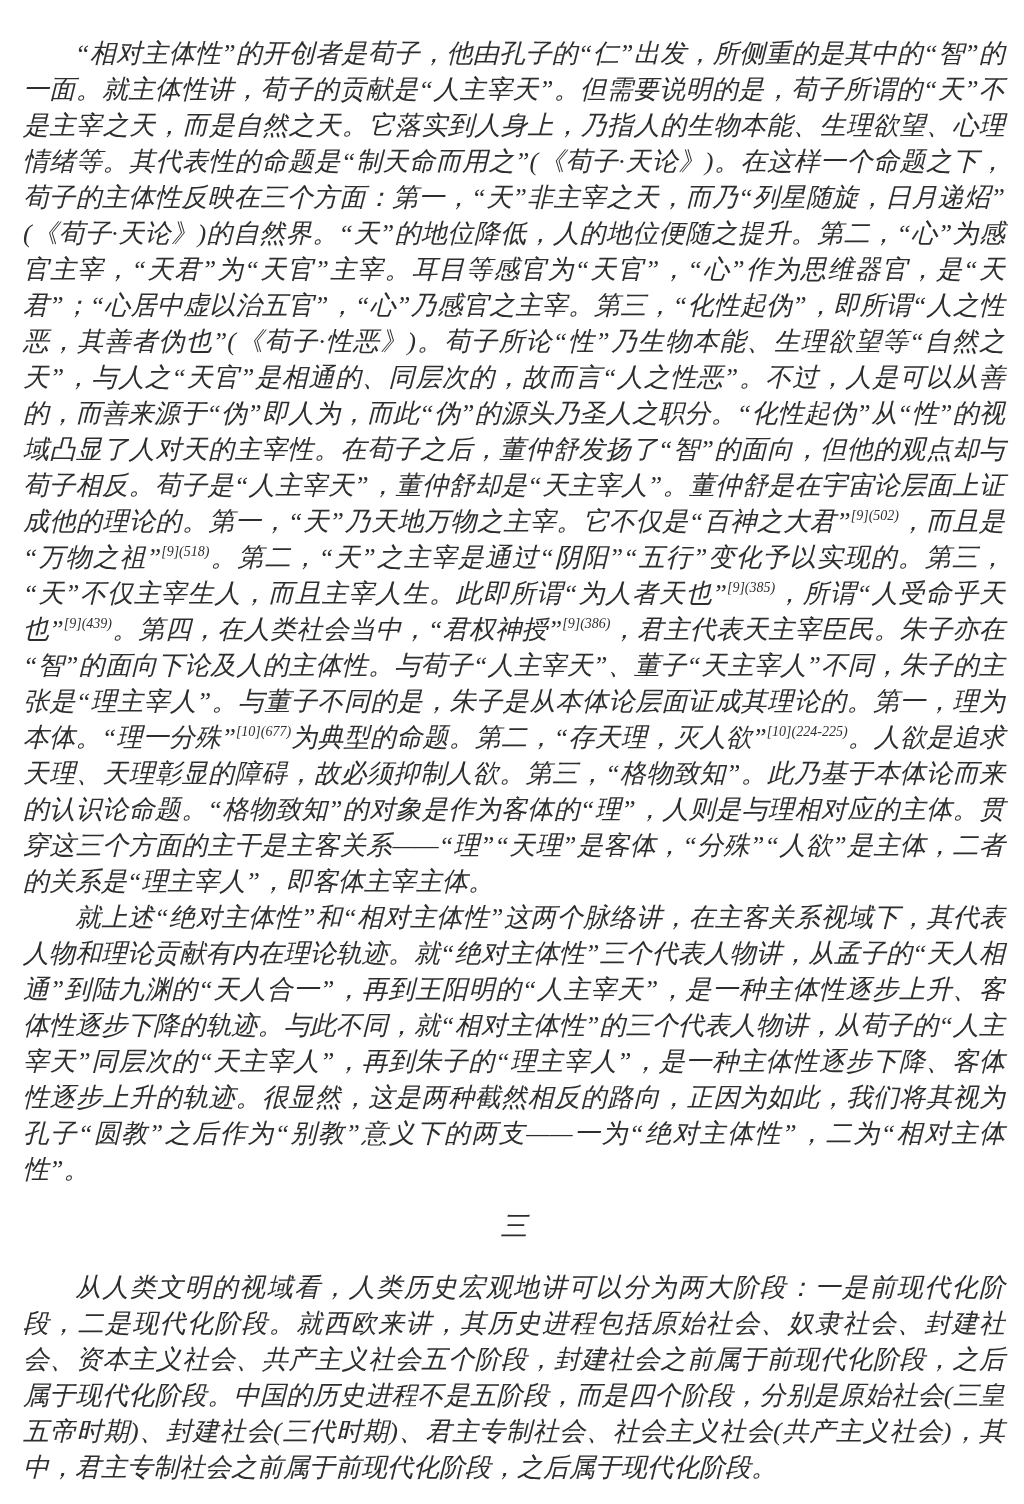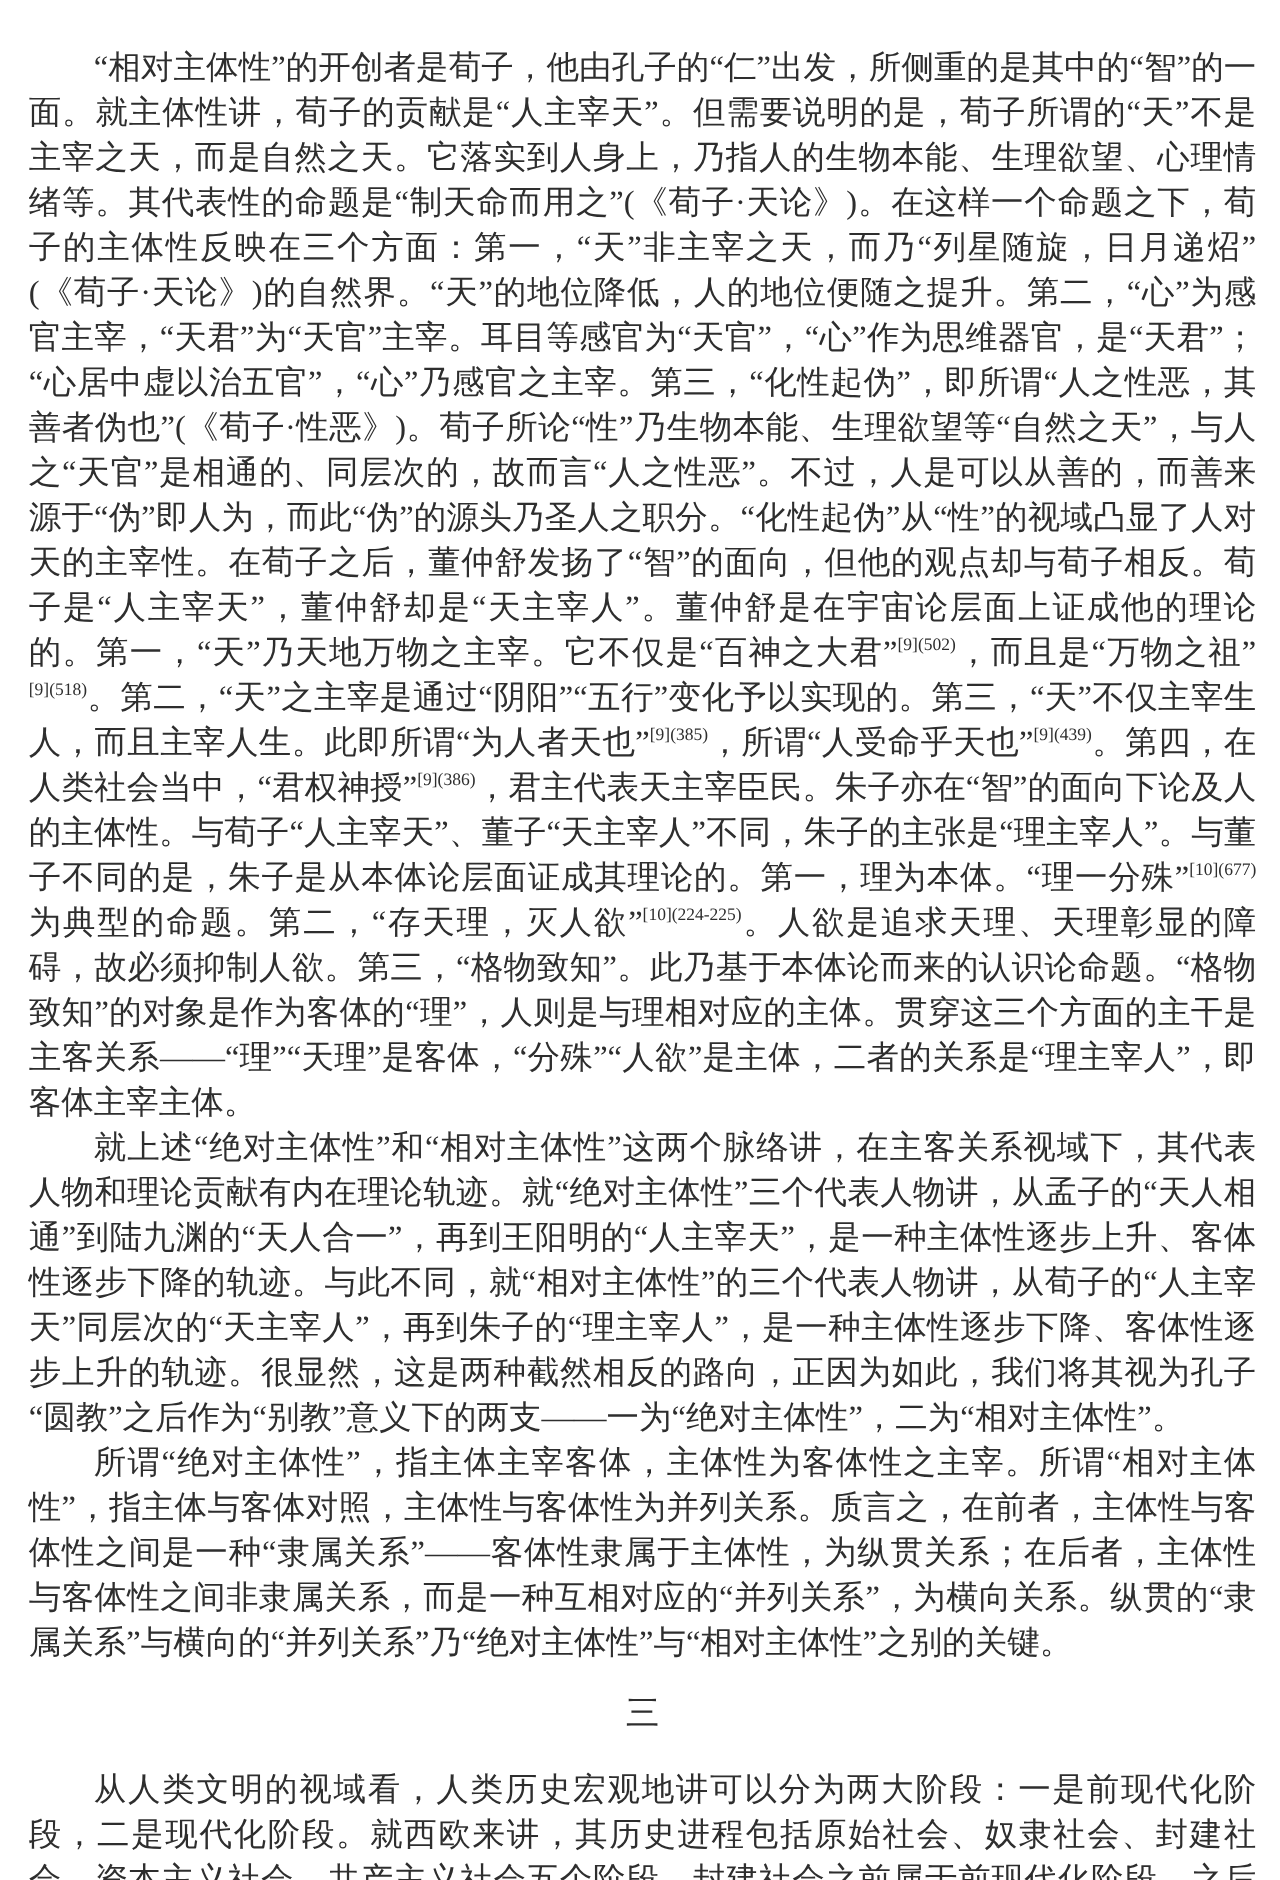--- a/index.html
+++ b/index.html
@@ -1,15 +1,15 @@
 <!DOCTYPE html>
 <html lang="zh"><head>
 <meta charset="utf-8">
 <style>
-  * { margin: 0; padding: 0; box-sizing: border-box; }
+  * { margin: 0; padding: 0; box-sizing: border-box; font-style: italic; }
   html, body { background: #ffffff; }
   .page {
     position: relative;
     width: 1024px;
     height: 1504px;
     margin: 0 auto;
     background: #ffffff;
     overflow: hidden;
     font-family: "Liberation Serif", "DejaVu Serif", serif;
     color: #2e2e2e;
@@ -42,17 +42,16 @@
     margin: 20px 0 26px 0;
   }
 </style>
 </head>
 <body>
 
 <div class="page">
   <div class="doc-body">
       <p class="para"><span>“相对主体性”的开创者是荀子，他由孔子的“仁”出发，所侧重的是其中的“智”的一面。就主体性讲，荀子的贡献是“人主宰天”。但需要说明的是，荀子所谓的“天”不是主宰之天，而是自然之天。它落实到人身上，乃指人的生物本能、生理欲望、心理情绪等。其代表性的命题是“制天命而用之”(《荀子·天论》)。在这样一个命题之下，荀子的主体性反映在三个方面：第一，“天”非主宰之天，而乃“列星随旋，日月递炤”(《荀子·天论》)的自然界。“天”的地位降低，人的地位便随之提升。第二，“心”为感官主宰，“天君”为“天官”主宰。耳目等感官为“天官”，“心”作为思维器官，是“天君”；“心居中虚以治五官”，“心”乃感官之主宰。第三，“化性起伪”，即所谓“人之性恶，其善者伪也”(《荀子·性恶》)。荀子所论“性”乃生物本能、生理欲望等“自然之天”，与人之“天官”是相通的、同层次的，故而言“人之性恶”。不过，人是可以从善的，而善来源于“伪”即人为，而此“伪”的源头乃圣人之职分。“化性起伪”从“性”的视域凸显了人对天的主宰性。在荀子之后，董仲舒发扬了“智”的面向，但他的观点却与荀子相反。荀子是“人主宰天”，董仲舒却是“天主宰人”。董仲舒是在宇宙论层面上证成他的理论的。第一，“天”乃天地万物之主宰。它不仅是“百神之大君”</span><sup class="ref">[9](502)</sup><span>，而且是“万物之祖”</span><sup class="ref">[9](518)</sup><span>。第二，“天”之主宰是通过“阴阳”“五行”变化予以实现的。第三，“天”不仅主宰生人，而且主宰人生。此即所谓“为人者天也”</span><sup class="ref">[9](385)</sup><span>，所谓“人受命乎天也”</span><sup class="ref">[9](439)</sup><span>。第四，在人类社会当中，“君权神授”</span><sup class="ref">[9](386)</sup><span>，君主代表天主宰臣民。朱子亦在“智”的面向下论及人的主体性。与荀子“人主宰天”、董子“天主宰人”不同，朱子的主张是“理主宰人”。与董子不同的是，朱子是从本体论层面证成其理论的。第一，理为本体。“理一分殊”</span><sup class="ref">[10](677)</sup><span>为典型的命题。第二，“存天理，灭人欲”</span><sup class="ref">[10](224-225)</sup><span>。人欲是追求天理、天理彰显的障碍，故必须抑制人欲。第三，“格物致知”。此乃基于本体论而来的认识论命题。“格物致知”的对象是作为客体的“理”，人则是与理相对应的主体。贯穿这三个方面的主干是主客关系——“理”“天理”是客体，“分殊”“人欲”是主体，二者的关系是“理主宰人”，即客体主宰主体。</span></p>
       <p class="para"><span>就上述“绝对主体性”和“相对主体性”这两个脉络讲，在主客关系视域下，其代表人物和理论贡献有内在理论轨迹。就“绝对主体性”三个代表人物讲，从孟子的“天人相通”到陆九渊的“天人合一”，再到王阳明的“人主宰天”，是一种主体性逐步上升、客体性逐步下降的轨迹。与此不同，就“相对主体性”的三个代表人物讲，从荀子的“人主宰天”同层次的“天主宰人”，再到朱子的“理主宰人”，是一种主体性逐步下降、客体性逐步上升的轨迹。很显然，这是两种截然相反的路向，正因为如此，我们将其视为孔子“圆教”之后作为“别教”意义下的两支——一为“绝对主体性”，二为“相对主体性”。</span></p>
-      <p class="para"><span>所谓“绝对主体性”，指主体主宰客体，主体性为客体性之主宰。所谓“相对主体性”，指主体与客体对照，主体性与客体性为并列关系。质言之，在前者，主体性与客体性之间是一种“隶属关系”——客体性隶属于主体性，为纵贯关系；在后者，主体性与客体性之间非隶属关系，而是一种互相对应的“并列关系”，为横向关系。纵贯的“隶属关系”与横向的“并列关系”乃“绝对主体性”与“相对主体性”之别的关键。</span></p>
       <h2 class="section-heading">三</h2>
       <p class="para"><span>从人类文明的视域看，人类历史宏观地讲可以分为两大阶段：一是前现代化阶段，二是现代化阶段。就西欧来讲，其历史进程包括原始社会、奴隶社会、封建社会、资本主义社会、共产主义社会五个阶段，封建社会之前属于前现代化阶段，之后属于现代化阶段。中国的历史进程不是五阶段，而是四个阶段，分别是原始社会(三皇五帝时期)、封建社会(三代时期)、君主专制社会、社会主义社会(共产主义社会)，其中，君主专制社会之前属于前现代化阶段，之后属于现代化阶段。</span></p>
     </div>
 </div>
 
 </body></html>

